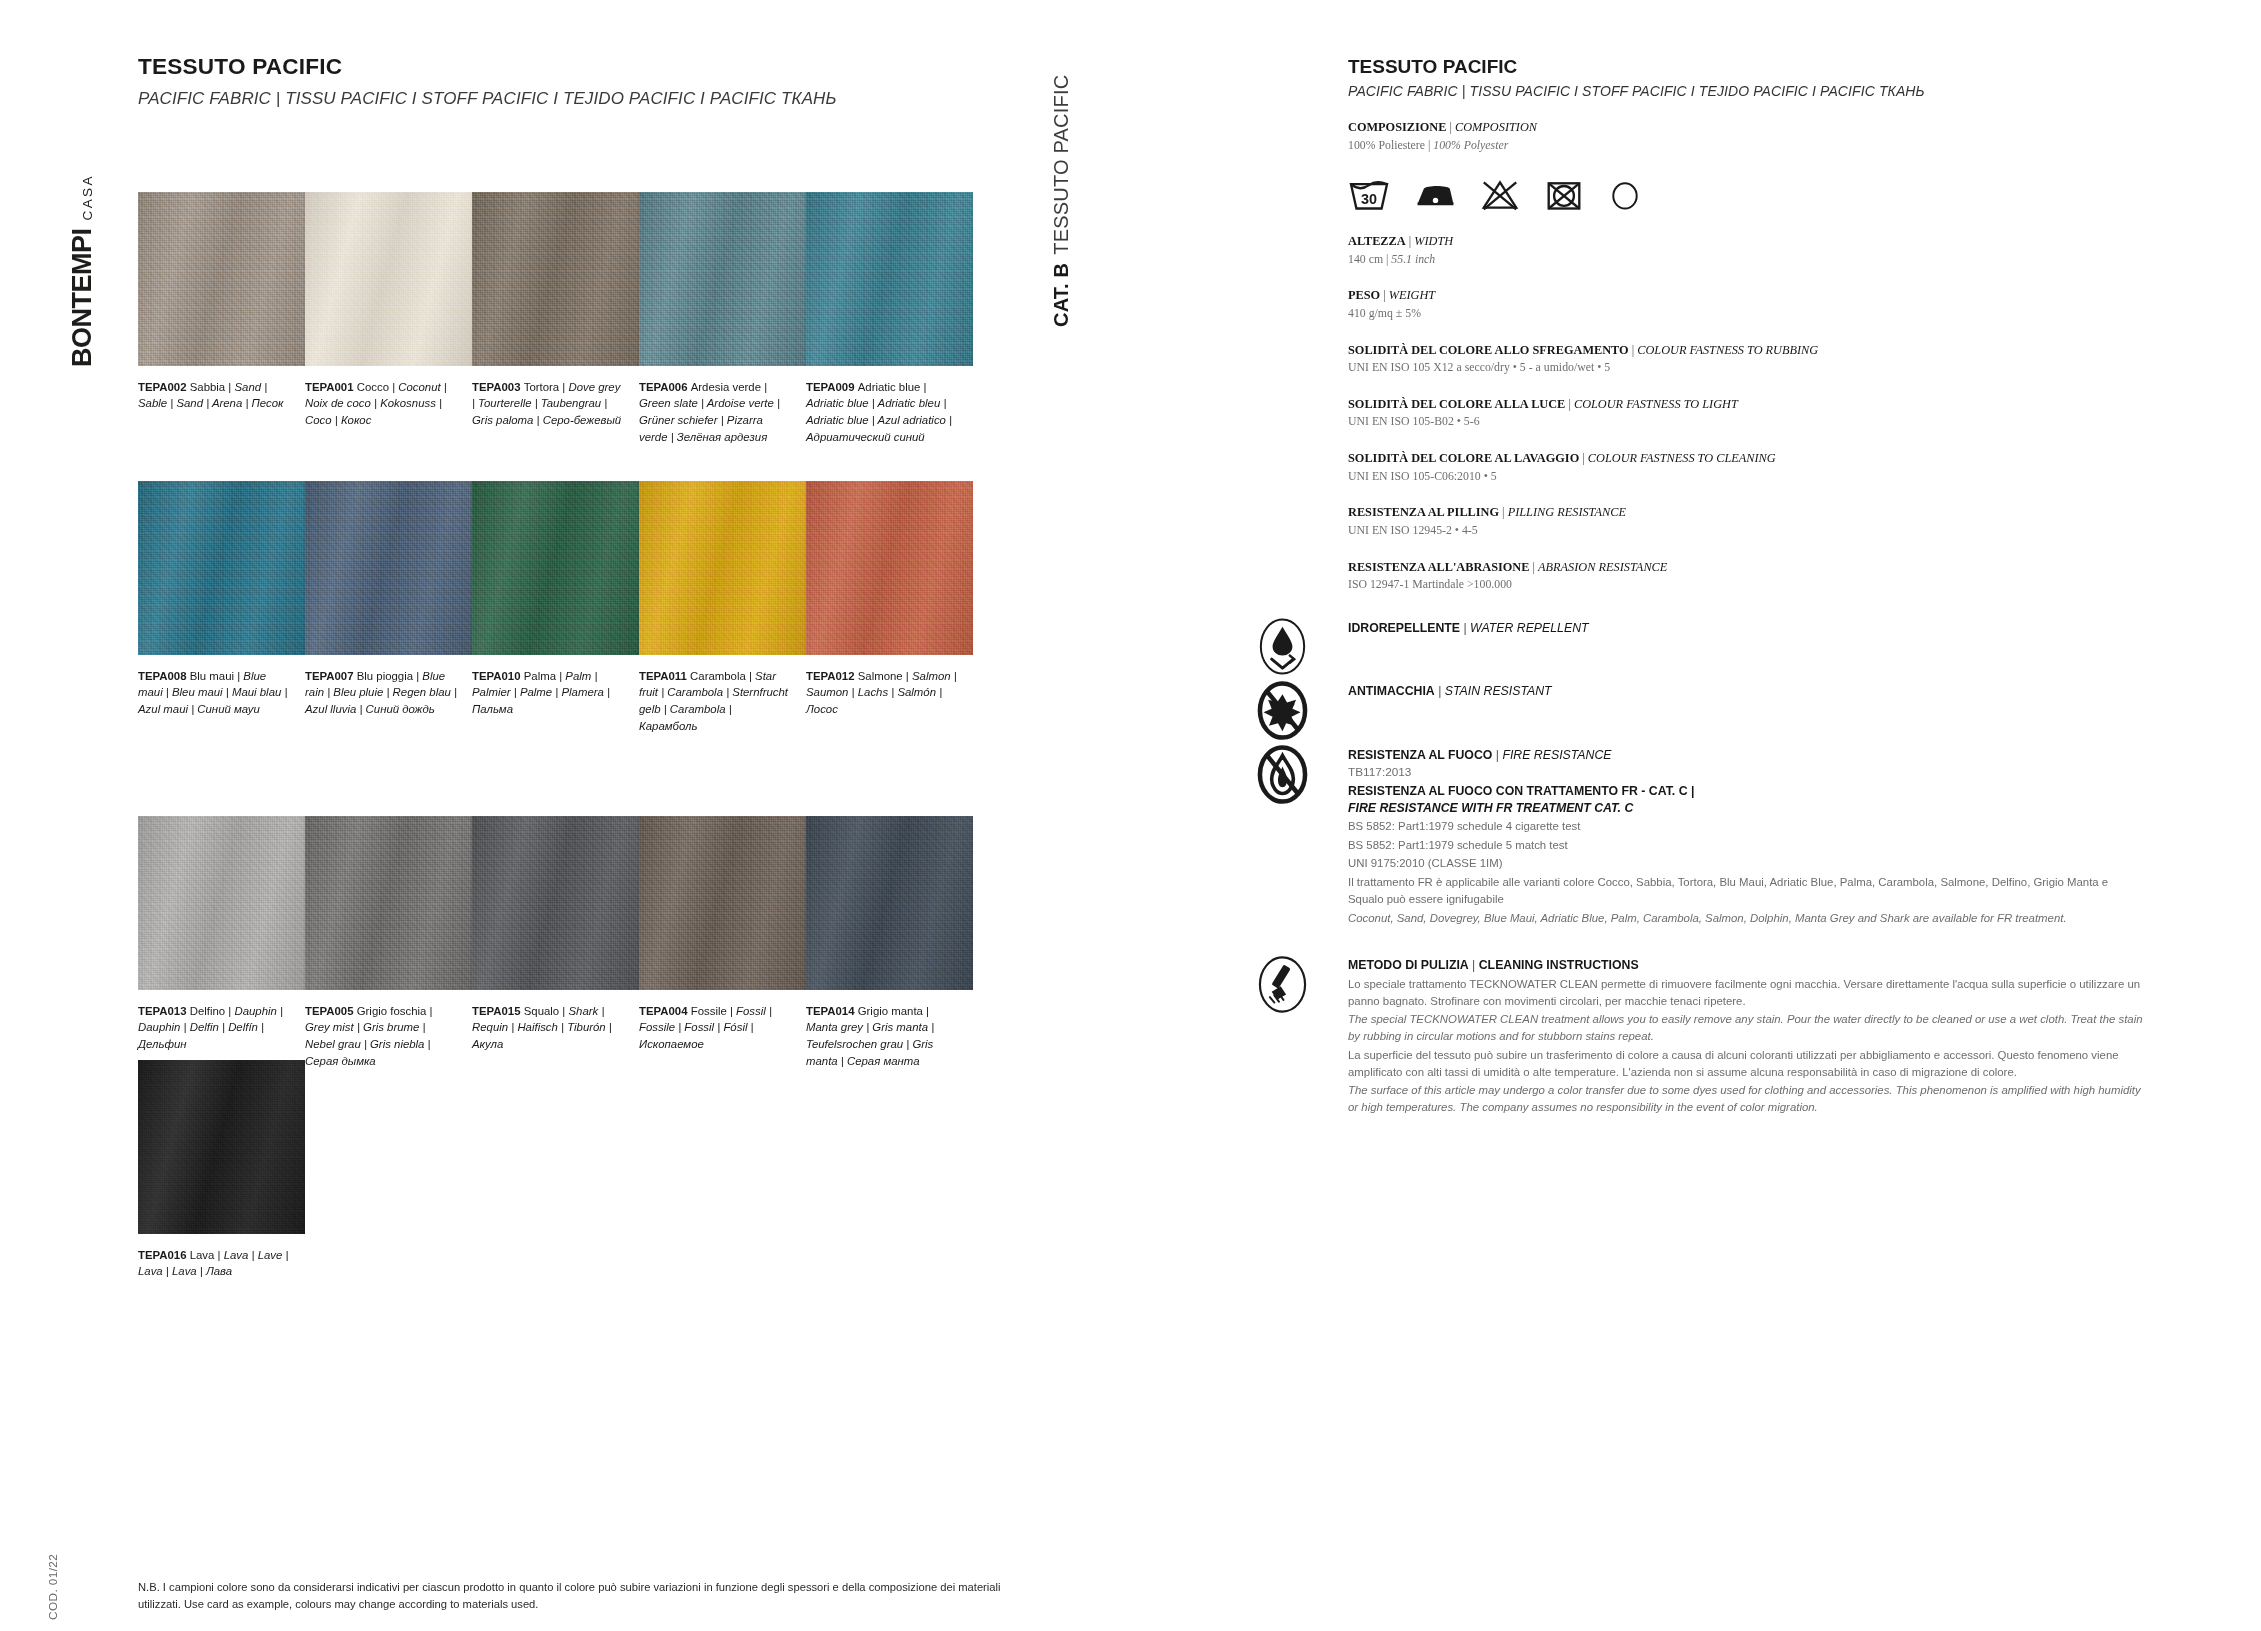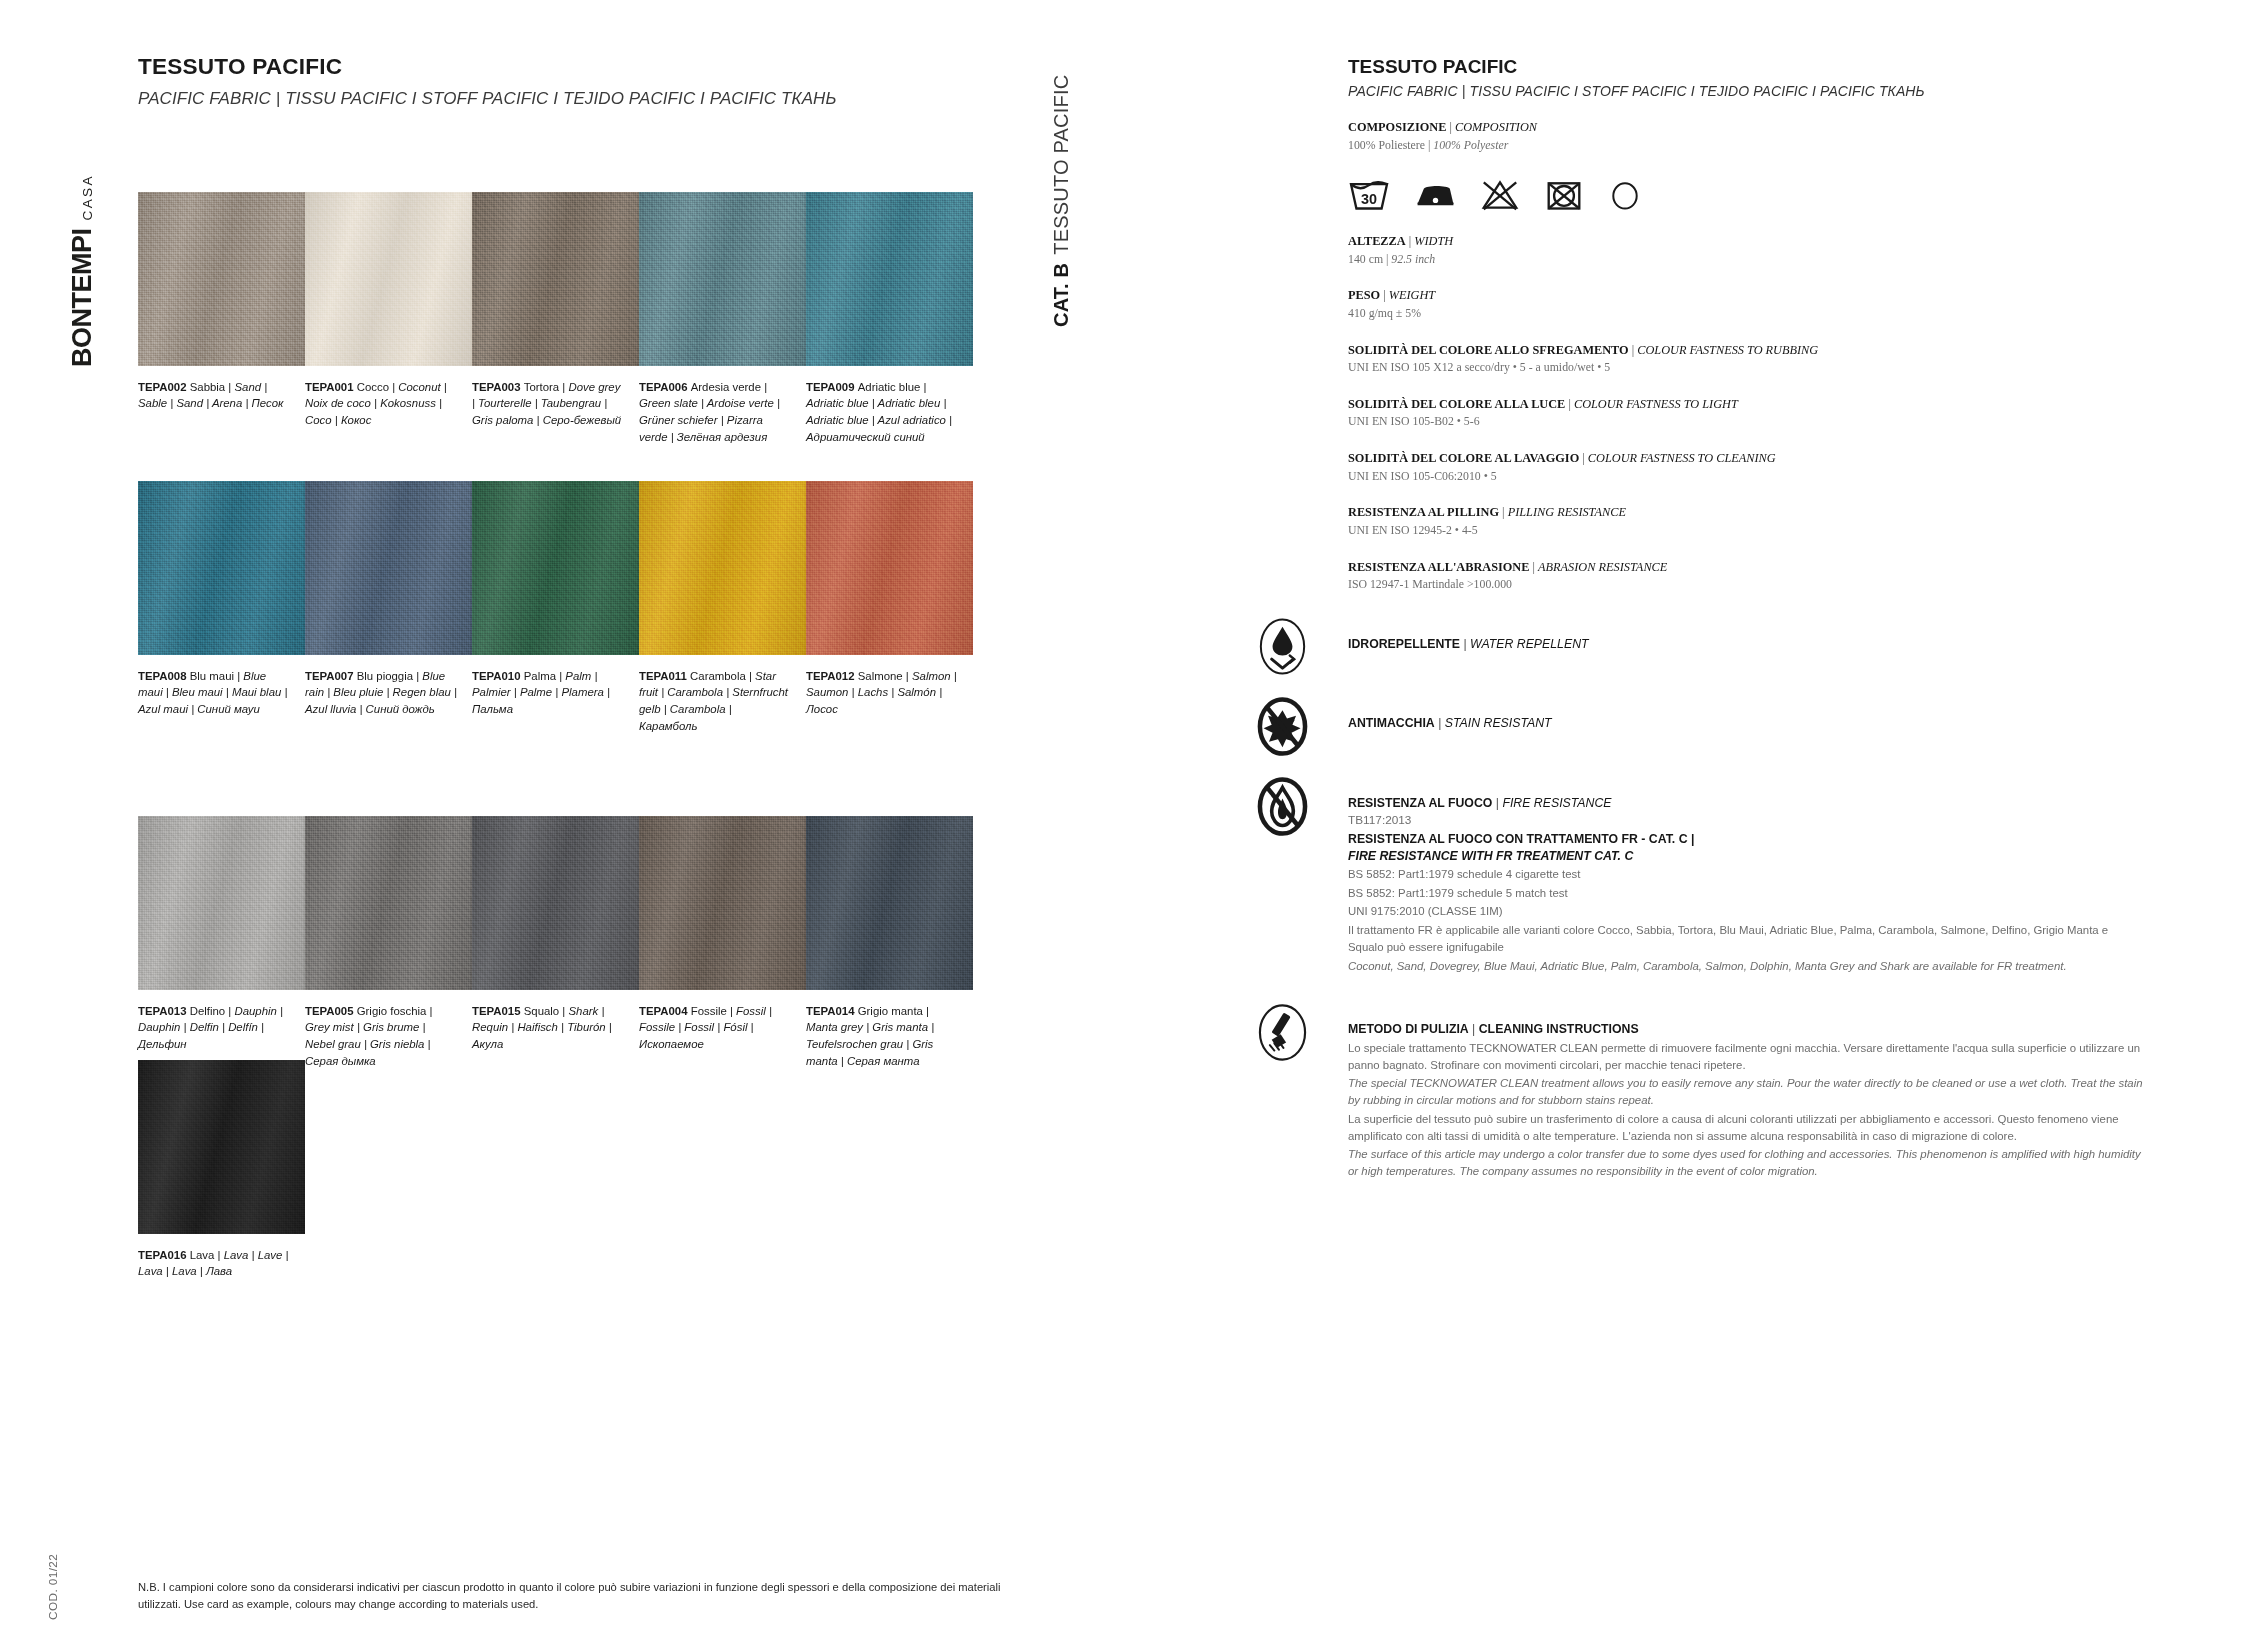--- a/index.html
+++ b/index.html
@@ -108,21 +108,21 @@
   .spec-val .en { font-style: italic; }
 
   .symbols { display: flex; align-items: center; gap: 23.5px; margin-top: 23.5px; margin-bottom: 5.4px; }
 
   
   .icon-row { display: flex; align-items: flex-start; gap: 0; position: relative; margin-top: 23.5px; }
   .icon-badge {
     position: absolute; left: -98px; top: -5.4px;
     width: 65px; height: 65px;
   }
-  .icon-text { flex: 1; margin-top: 16px; }
+  .icon-text { flex: 1; }
 
   .para {
     font-size: 11.4px; line-height: 1.48; color: #6d6d6d; margin-top: 1.8px;
   }
   .para.it-em { font-style: italic; }
 
   
   .footer-note {
     position: absolute; left: 138px; top: 1579px; width: 868px;
     font-size: 11.2px; line-height: 1.5; color: #2a2a2a;
@@ -280,21 +280,21 @@
         <line x1="39" y1="7" x2="5" y2="35" stroke="#1a1a1a" stroke-width="2.6"></line>
       </svg>
       <svg width="36" height="36" viewBox="0 0 40 40">
         <ellipse cx="20" cy="21" rx="13" ry="14" fill="none" stroke="#1a1a1a" stroke-width="2.2"></ellipse>
       </svg>
     </div>
 
     <div id="spec-list-host">
         <div class="spec-block">
           <div class="spec-head"><span>ALTEZZA</span><span class="sep"> | </span><span class="en">WIDTH</span></div>
-          <div class="spec-val"><span>140 cm</span><span> | </span><span class="en">92.5 inch</span></div>
+          <div class="spec-val"><span>140 cm</span><span> | </span><span class="en">55.1 inch</span></div>
         </div>
         <div class="spec-block">
           <div class="spec-head"><span>PESO</span><span class="sep"> | </span><span class="en">WEIGHT</span></div>
           <div class="spec-val"><span>410 g/mq ± 5%</span></div>
         </div>
         <div class="spec-block">
           <div class="spec-head"><span>SOLIDITÀ DEL COLORE ALLO SFREGAMENTO</span><span class="sep"> | </span><span class="en">COLOUR FASTNESS TO RUBBING</span></div>
           <div class="spec-val"><span>UNI EN ISO 105 X12 a secco/dry • 5 - a umido/wet • 5</span></div>
         </div>
         <div class="spec-block">

